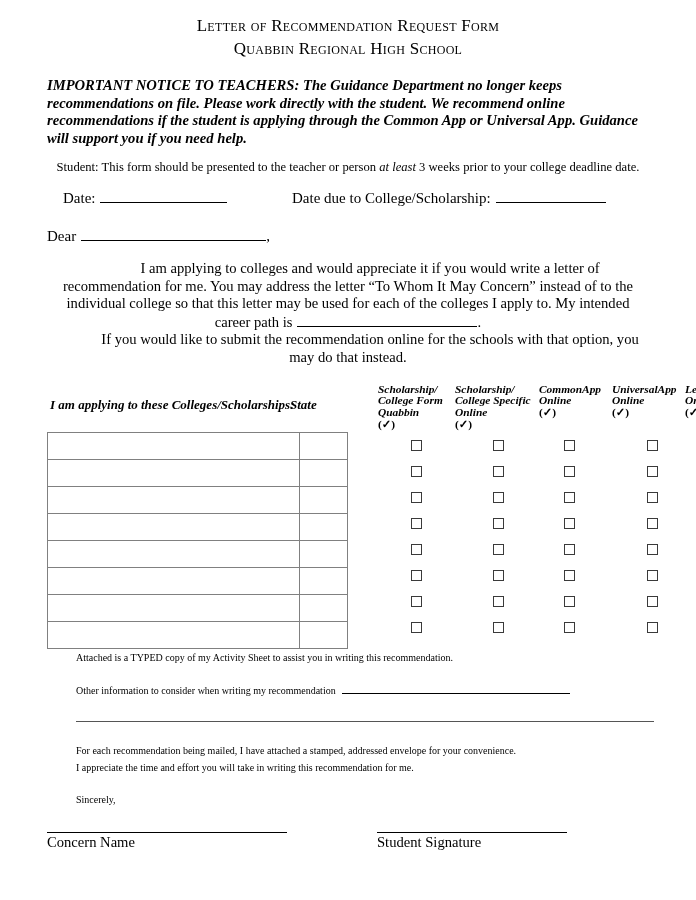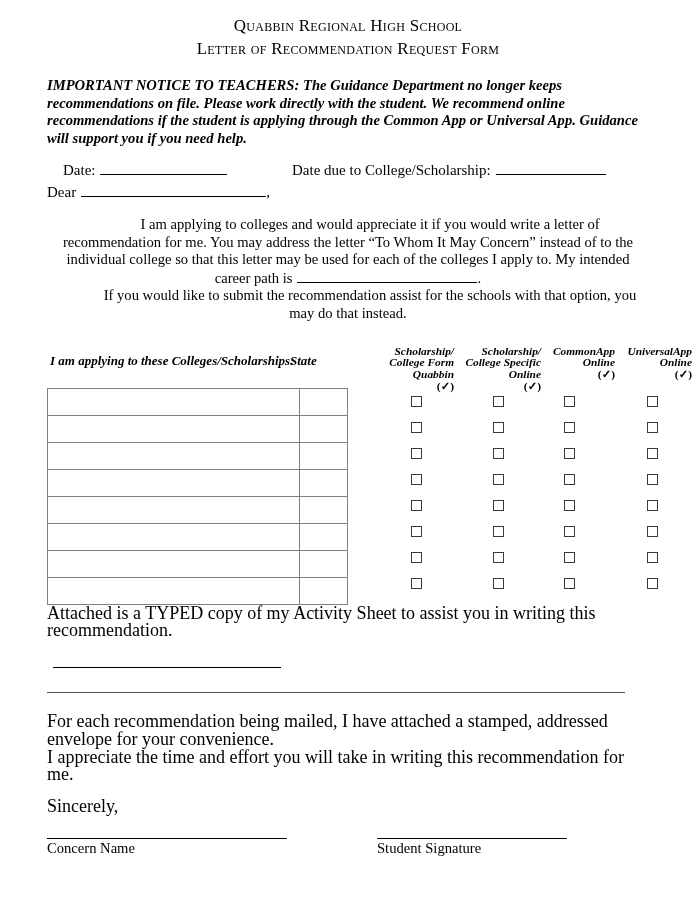--- a/index.html
+++ b/index.html
@@ -84,20 +84,21 @@
 
   .paren-note {
     position: absolute;
     left: 250px;
     top: 20px;
     font-size: 10px;
     line-height: 12px;
     white-space: nowrap;
   }
   .dear-row {
+    margin-top: 16px;
     font-size: 15px;
     white-space: nowrap;
   }
 
   
   .body-para {
     margin-top: 15px;
     font-size: 14.6px;
     line-height: 17.6px;
     text-align: center;
@@ -132,22 +133,22 @@
   .hdr-state {
     position: absolute;
     left: 243px;
     top: 13px;
     font-weight: bold;
     font-style: italic;
     font-size: 13px;
   }
   .hdr-chk {
     position: absolute;
-    top: 6px;
-    text-align: right;
+    top: 0;
+    text-align: left;
     font-weight: bold;
     font-style: italic;
     font-size: 11.4px;
     line-height: 11.8px;
   }
   .hdr-chk .ck { font-style: normal; font-weight: bold; }
 
   table.grid {
     border-collapse: collapse;
     width: 298px;
@@ -174,22 +175,23 @@
     position: absolute;
     width: 11px;
     height: 11px;
     border: 1.5px solid #3a3a3a;
     background: #fff;
     box-sizing: border-box;
   }
 
   
   .lower {
-    font-size: 18px;
+    font-size: 10px;
     line-height: 17.6px;
+    margin-left: 29px;
   }
   .lower p { margin: 0; }
   .gap-14 { height: 14px; }
   .gap-20 { height: 20px; }
   .rule-other { width: 228px; margin-left: 6px; }
   .long-rule {
     border-bottom: 1px solid #555;
     height: 1px;
     width: 578px;
     margin-top: 20px;
@@ -213,36 +215,37 @@
   .sig-lbl { position: absolute; top: 3px; }
   .sig-lbl-l { left: 0; }
   .sig-lbl-r { left: 330px; }
 </style>
 </head>
 <body>
 
 <div class="page">
 
   <div class="doc-header">
+    <div class="doc-title">Letter of Recommendation Request Form</div>
     <div class="doc-title">Quabbin Regional High School</div>
-    <div class="doc-title">Letter of Recommendation Request Form</div>
   </div>
 
   <div class="notice">IMPORTANT NOTICE TO TEACHERS:  The Guidance Department no longer keeps recommendations on file.  Please work directly with the student. We recommend online recommendations if the student is applying through the Common App or Universal App.  Guidance will support you if you need help.</div>
 
+  <div class="student-note"><span>Student: This form should be presented to the teacher or person </span><span class="it">at least</span><span> 3 weeks prior to your college deadline date.</span></div>
 
   <div class="date-row">
     <div class="date-left"><span>Date:</span><span class="rule rule-date"></span></div>
     <div class="date-right"><span>Date due to College/Scholarship:</span><span class="rule rule-due"></span></div>
   </div>
 
   <div class="dear-row"><span>Dear</span><span class="rule rule-dear"></span><span>,</span></div>
 
   <div class="body-para"><span class="indent"></span><span>I am applying to colleges and would appreciate it if you would write a letter of recommendation for me.  You may address the letter “To Whom It May Concern” instead of to the individual college so that this letter may be used for each of the colleges I apply to.  My intended career path is</span><span class="rule rule-career"></span><span>.</span></div>
-  <div class="body-para para-tight"><span class="indent"></span><span>If you would like to submit the recommendation assist for the schools with that option, you may do that instead.</span></div>
+  <div class="body-para para-tight"><span class="indent"></span><span>If you would like to submit the recommendation online for the schools with that option, you may do that instead.</span></div>
 
   <div class="table-block">
 
     <div class="col-headers">
       <div class="hdr-main">I am applying to these Colleges/Scholarships:</div>
       <div class="hdr-state">State</div>
 
       <div class="hdr-chk" style="left:331px; width:76px;">
         <div>Scholarship/</div>
         <div>College Form</div>
@@ -345,21 +348,21 @@
         <div class="chkbox" style="left: 363.5px; top: 190px; pointer-events: auto;"></div>
         <div class="chkbox" style="left: 445.5px; top: 190px; pointer-events: auto;"></div>
         <div class="chkbox" style="left: 516.5px; top: 190px; pointer-events: auto;"></div>
         <div class="chkbox" style="left: 599.5px; top: 190px; pointer-events: auto;"></div>
       </div>
   </div>
 
   <div class="lower">
     <p>Attached is a TYPED copy of my Activity Sheet to assist you in writing this recommendation.</p>
     <div class="gap-14"></div>
-    <p><span class="rule rule-other"></span></p>
+    <p><span>Other information to consider when writing my recommendation</span><span class="rule rule-other"></span></p>
     <div class="long-rule"></div>
     <div class="gap-20"></div>
     <p>For each recommendation being mailed, I have attached a stamped, addressed envelope for your convenience.</p>
     <p>I appreciate the time and effort you will take in writing this recommendation for me.</p>
     <div class="gap-14"></div>
     <p>Sincerely,</p>
   </div>
 
   <div class="sig-block">
     <div class="sig-line sig-l"></div>

